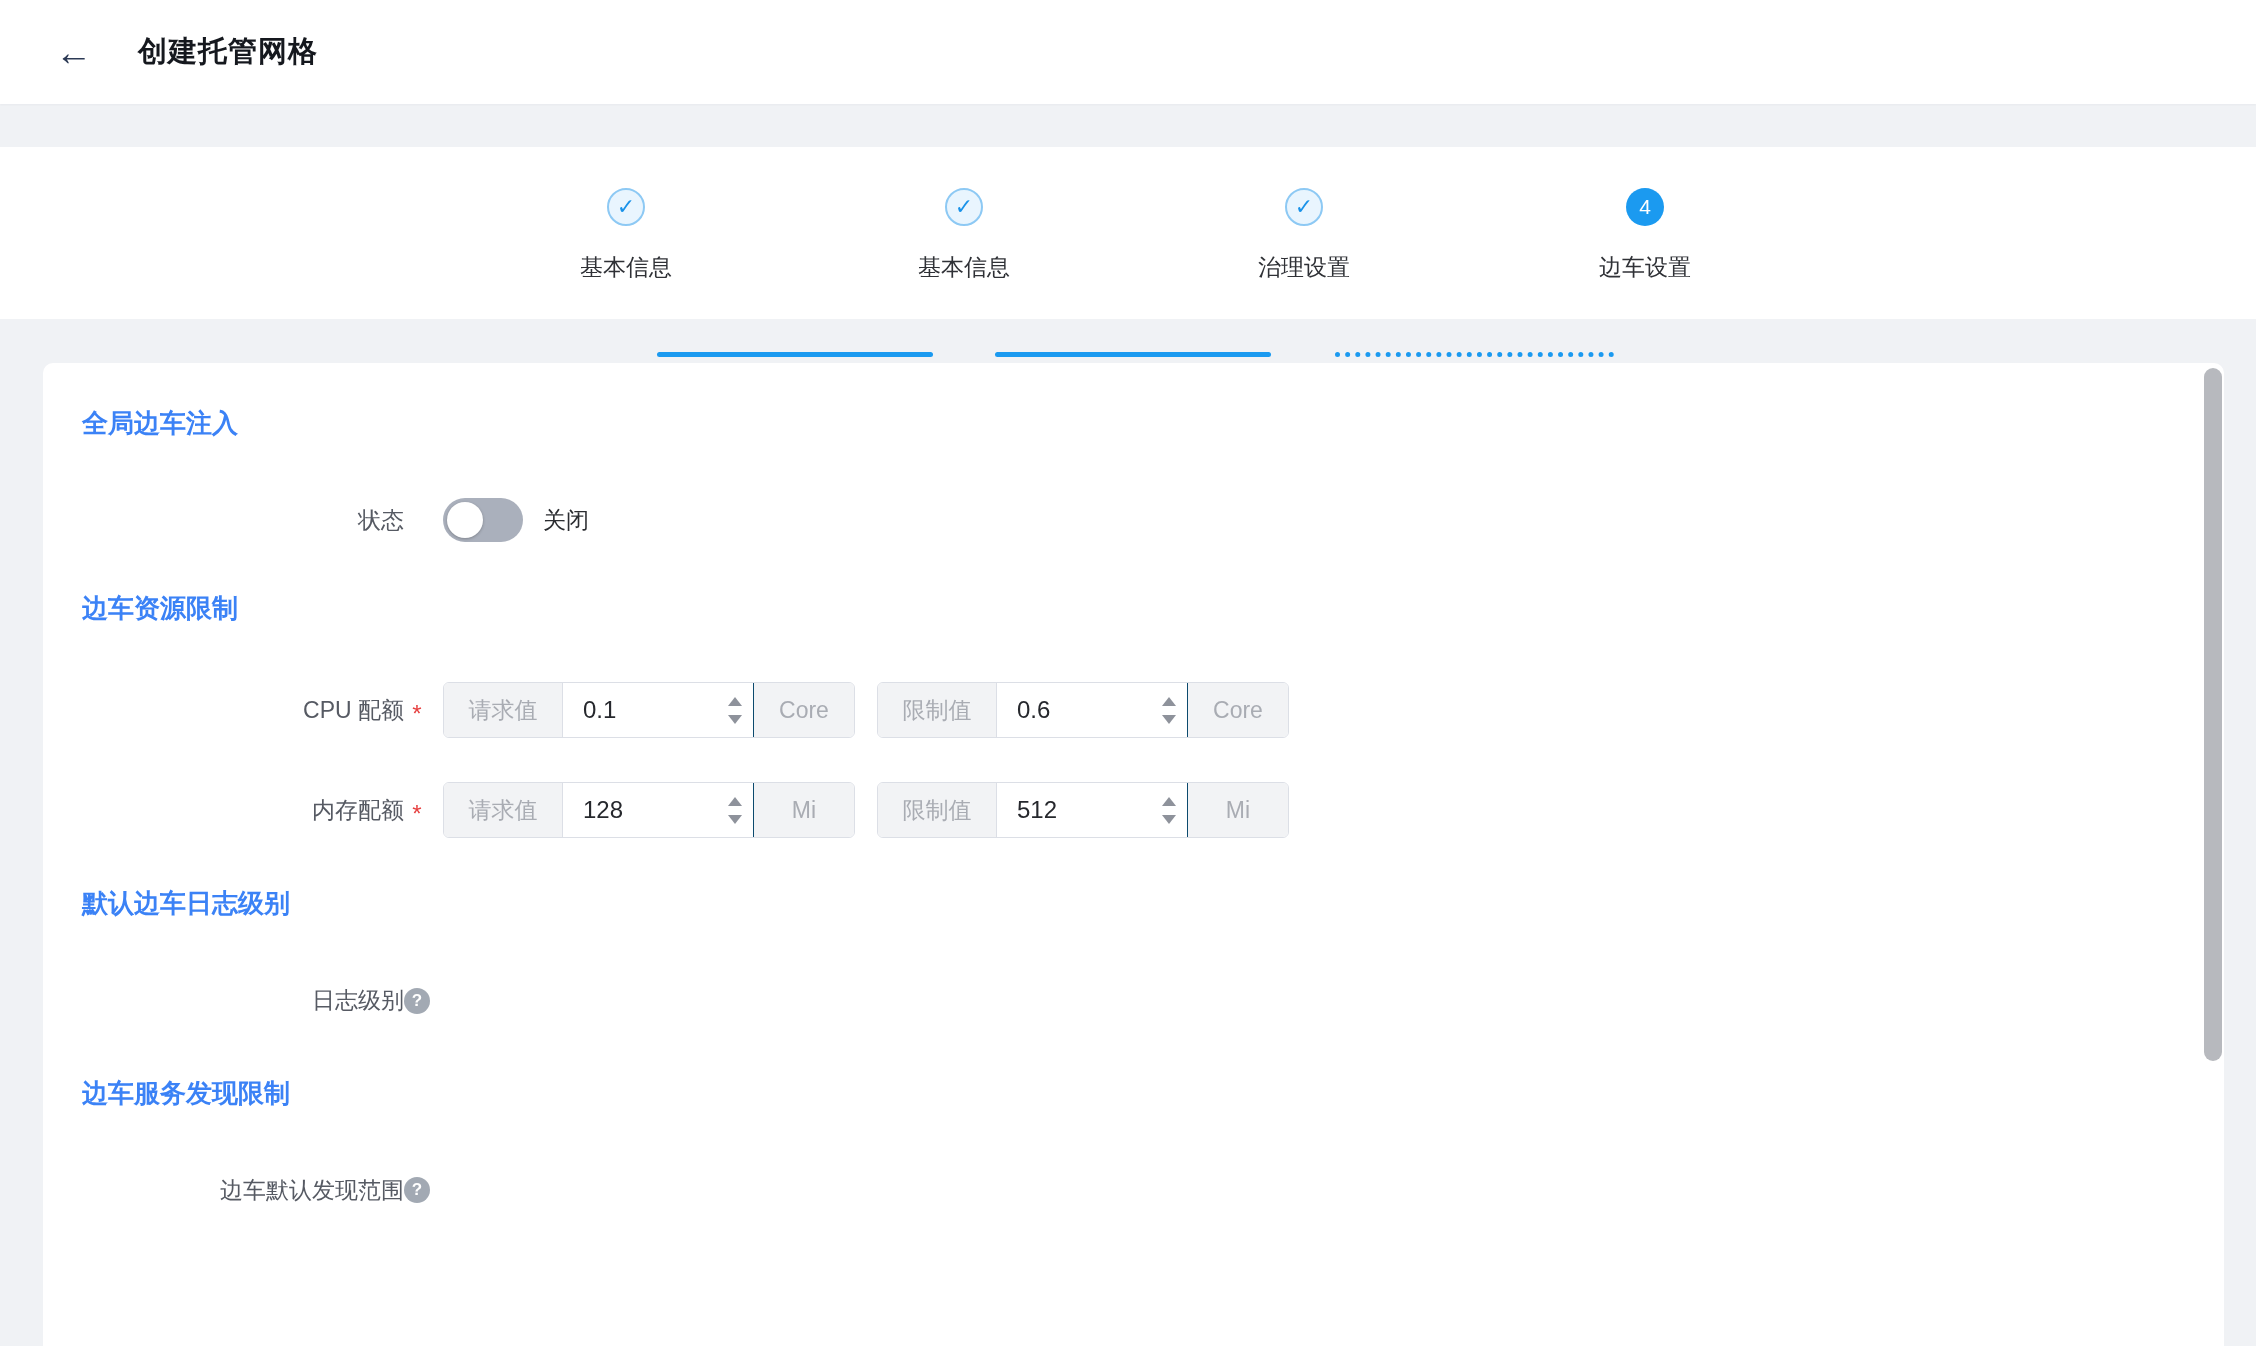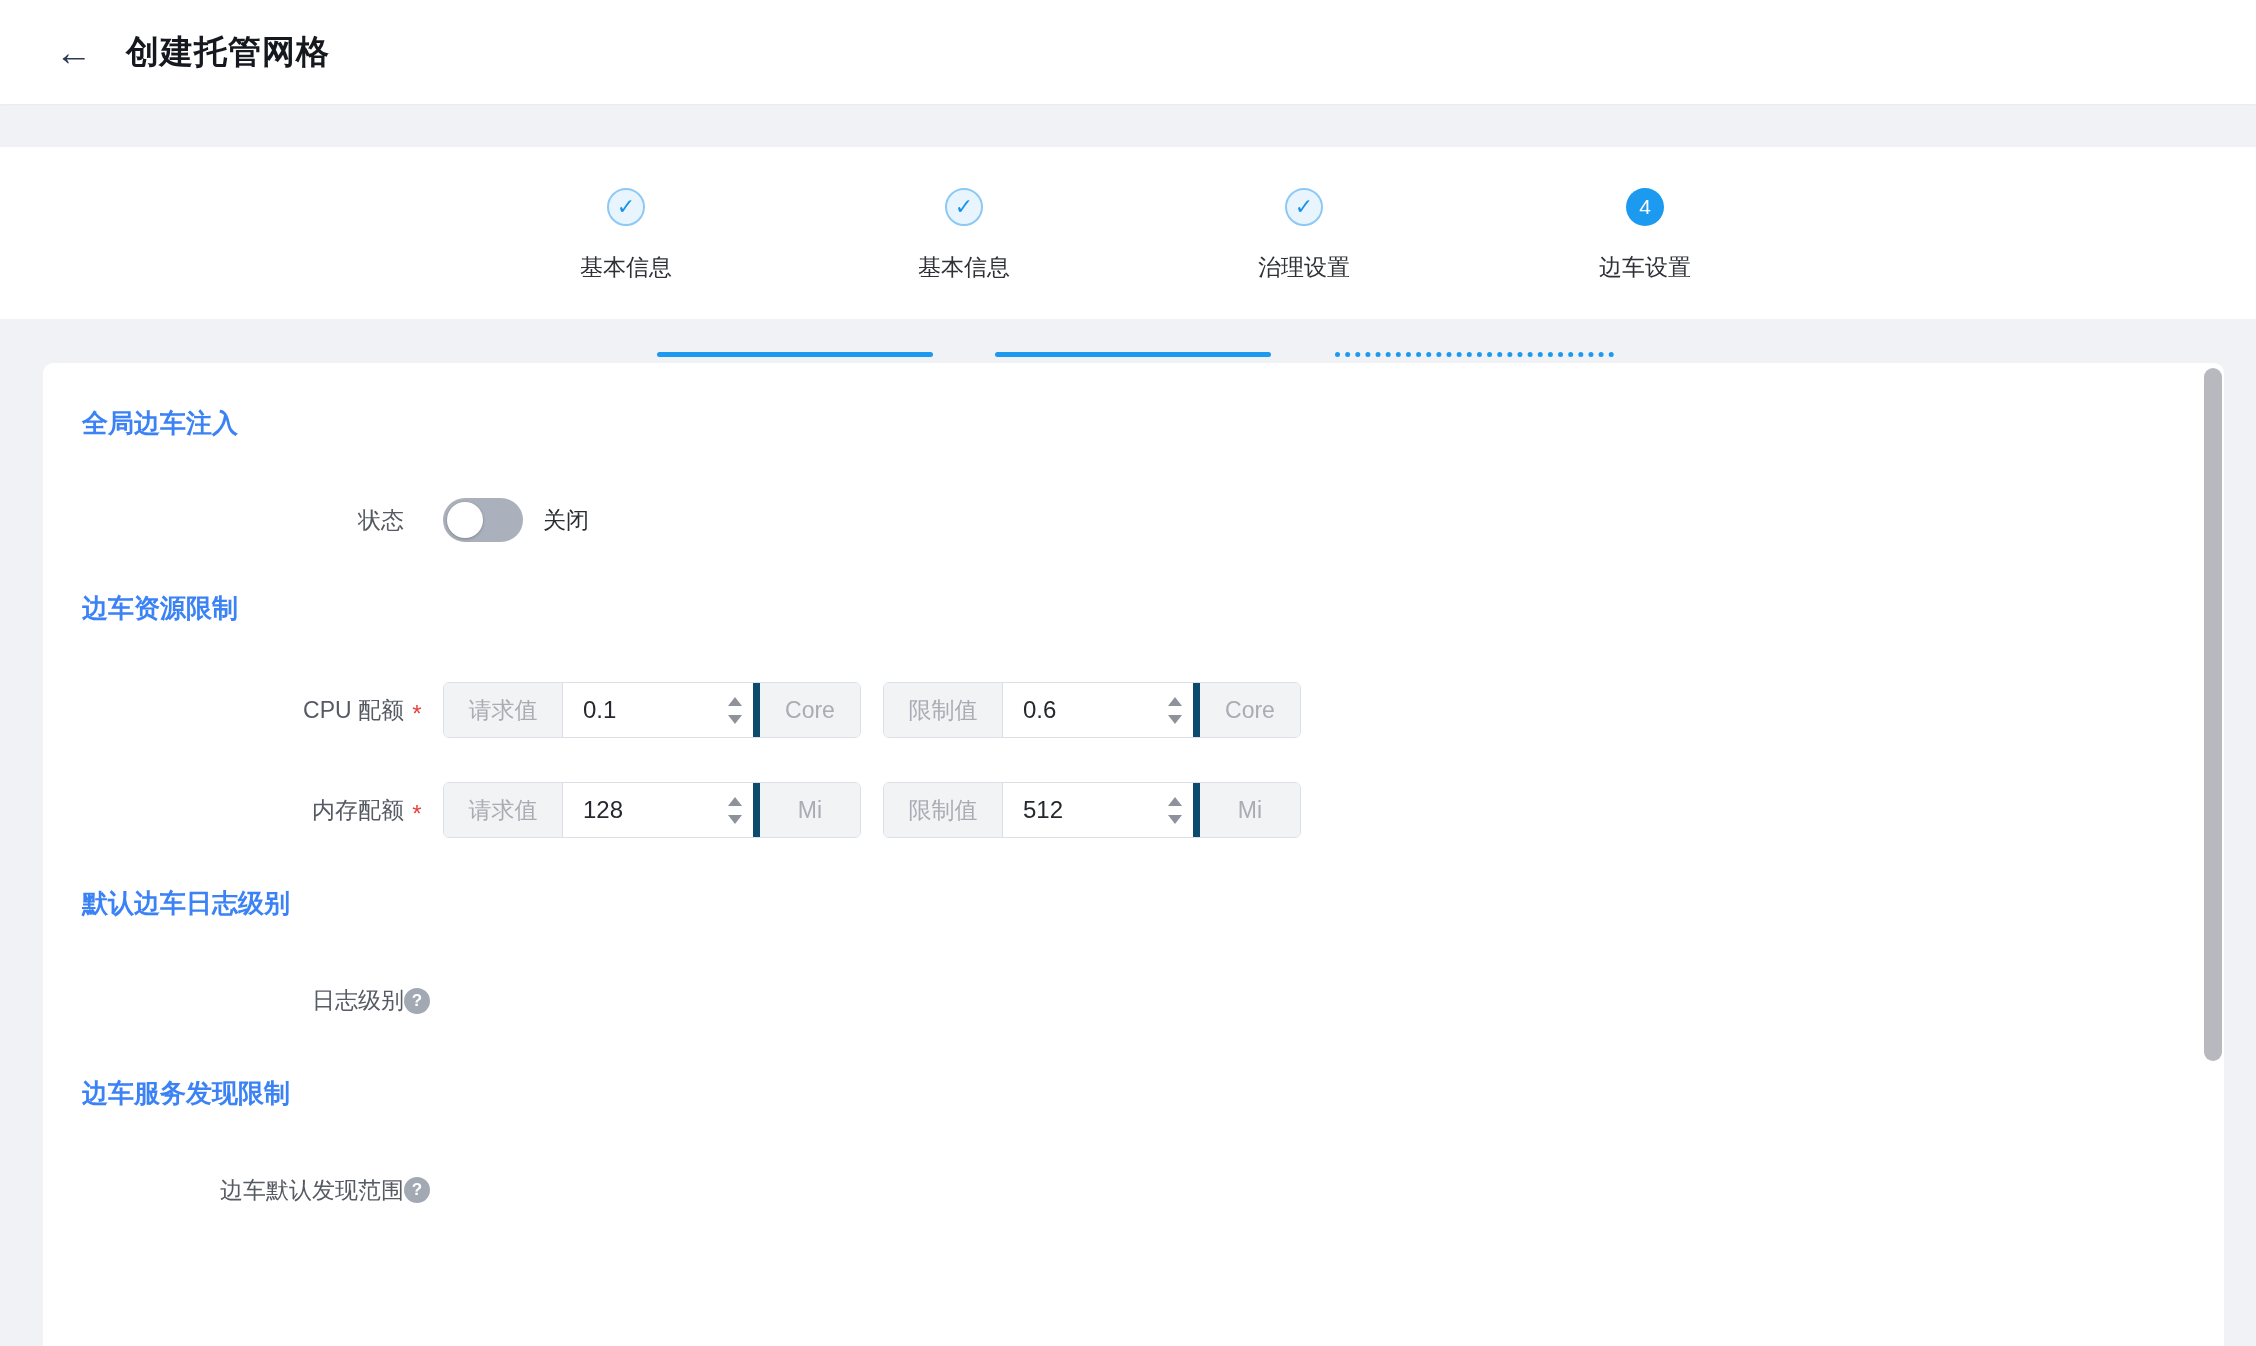--- a/index.html
+++ b/index.html
@@ -15,21 +15,21 @@
   .app-header {
     position:absolute; top:0; left:0; right:0; height:104px;
     background:#fff; z-index:4;
     display:flex; align-items:center; padding-left:55px; gap:34px;
     box-shadow:0 1px 2px rgba(20,30,50,.04);
   }
   .back-btn {
     background:none; border:none; cursor:pointer; padding:0;
     font-size:37px; font-weight:700; color:#2c3a55; line-height:1;
   }
-  .page-title { margin:0; font-size:33px; font-weight:700; color:#15181e; letter-spacing:1px; }
+  .page-title { margin:12px; font-size:29px; font-weight:700; color:#15181e; letter-spacing:1px; }
 
   
   .stepper-block {
     position:absolute; top:147px; left:0; right:0; height:172px;
     background:#fff; z-index:1;
   }
   .step { position:absolute; width:220px; top:0; text-align:center; cursor:pointer; }
   .step-circle {
     width:38px; height:38px; border-radius:50%; box-sizing:border-box;
     margin:41px auto 0 auto;
@@ -88,21 +88,21 @@
   
   .input-group {
     display:flex; align-items:stretch; height:56px; box-sizing:border-box;
     border:1px solid #dcdfe6; border-radius:6px; overflow:hidden; background:#fff;
   }
   .ig-prefix,.ig-suffix {
     background:#f2f3f5; color:#a9acb3; font-size:23px; flex:none;
     display:flex; align-items:center; justify-content:center;
   }
   .ig-prefix { width:118px; border-right:1px solid #dcdfe6; }
-  .ig-suffix { width:100px; border-left:7px solid #0c4a6e;text-align:center; }
+  .ig-suffix { width:100px; border-left:1px solid #0c4a6e;text-align:center; }
   .ig-value { width:190px; flex:none; position:relative; display:flex; align-items:center; }
   .ig-value input {
     border:none; outline:none; width:100%; height:100%; box-sizing:border-box;
     padding:0 46px 0 20px; font-size:24px; color:#26282d; background:transparent;
     font-family:inherit;
   }
   .spinner {
     position:absolute; right:11px; top:0; bottom:0;
     display:flex; flex-direction:column; justify-content:center; gap:9px;
   }

